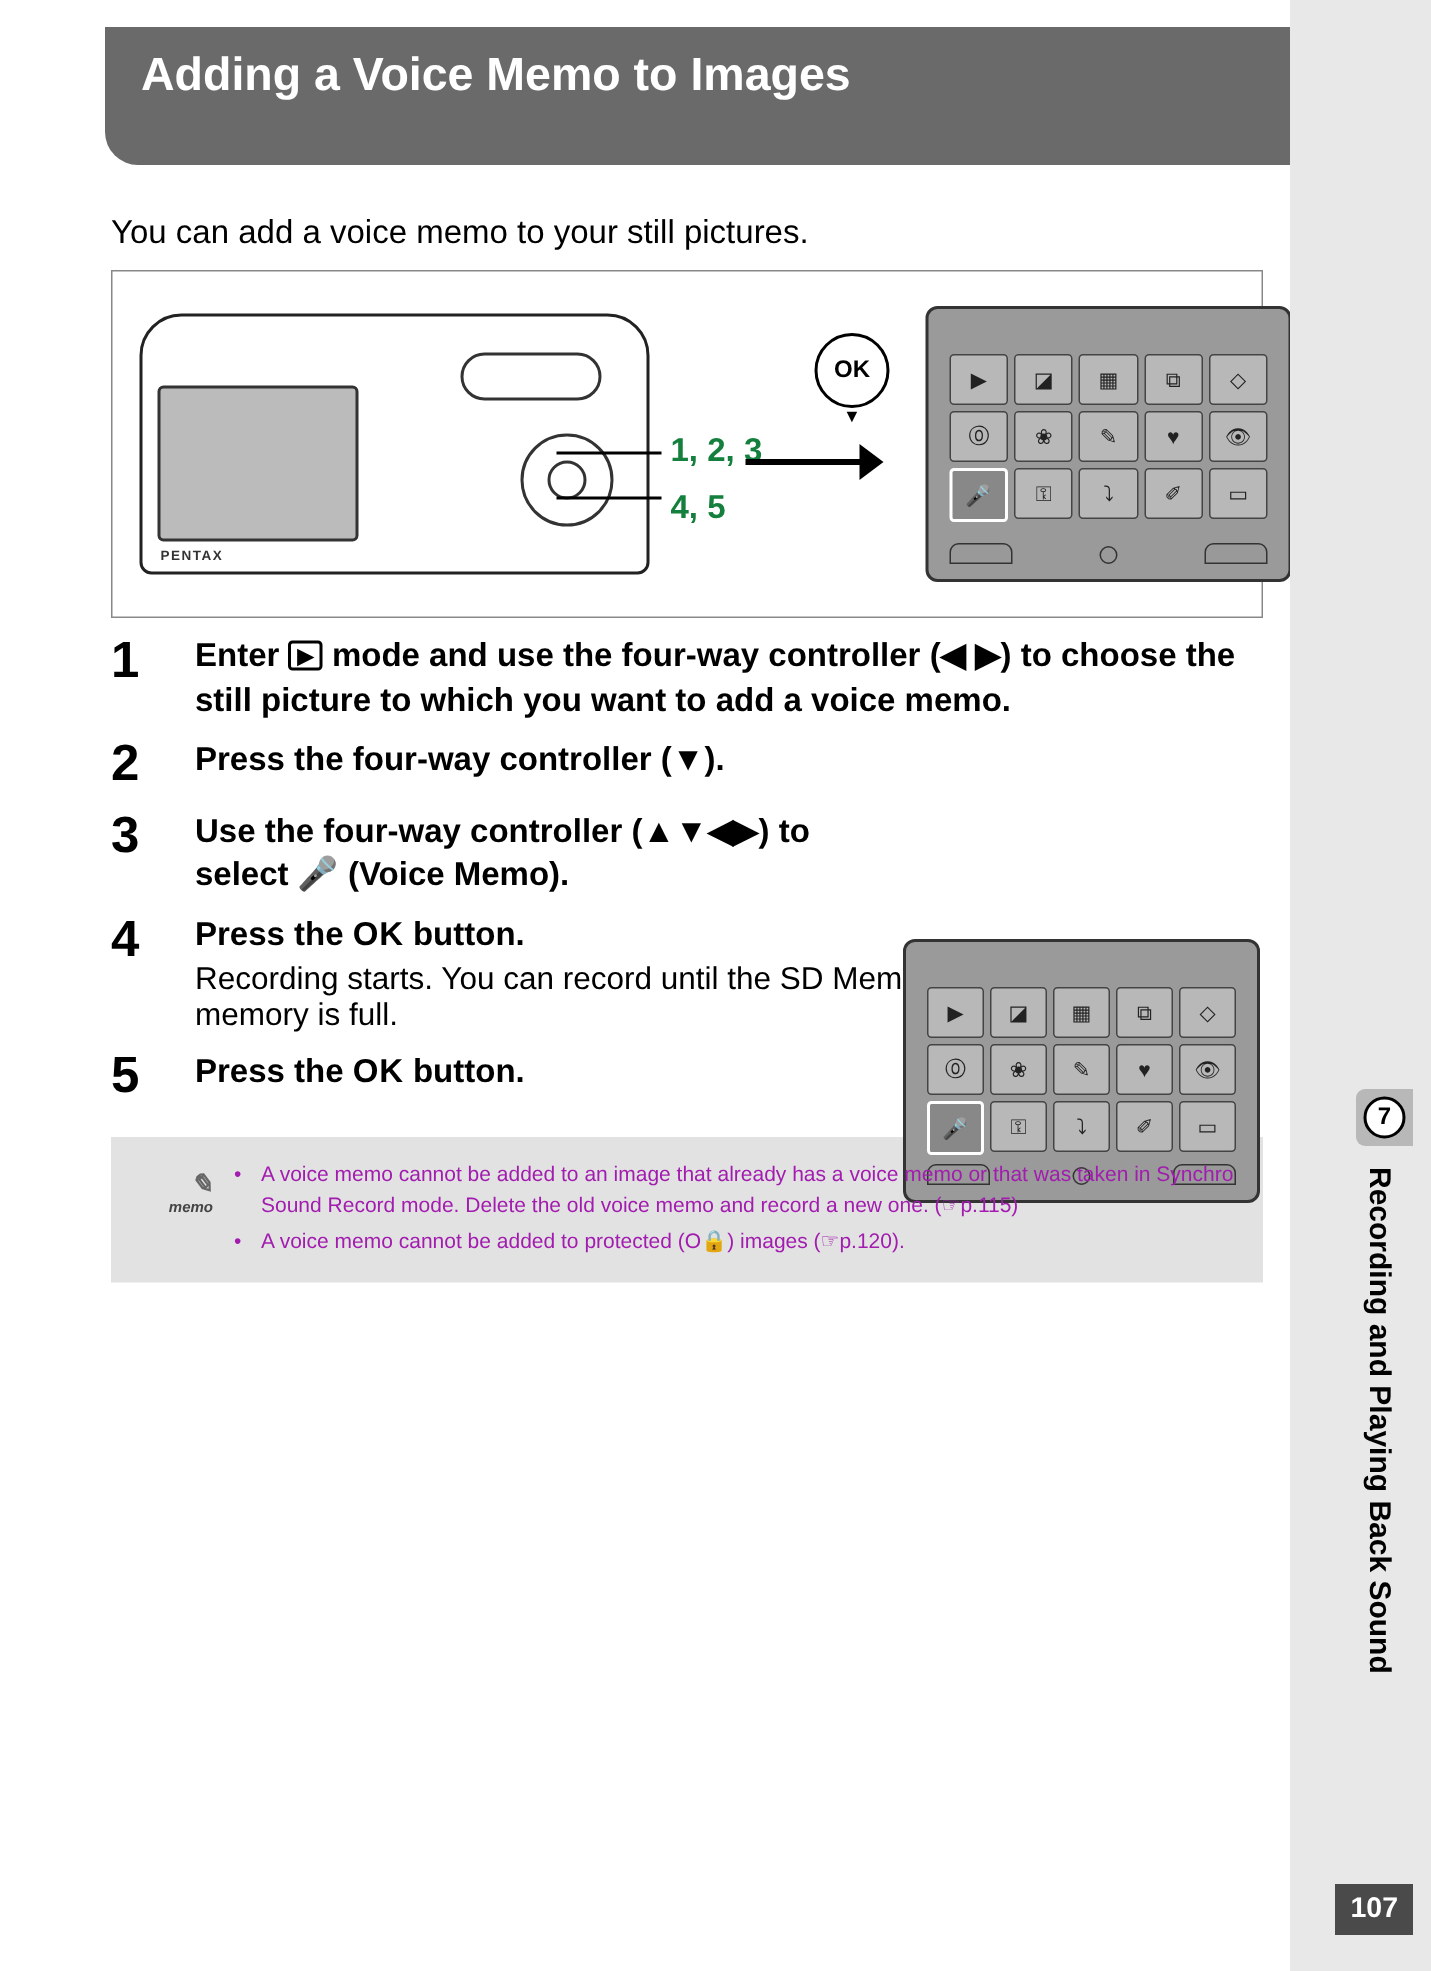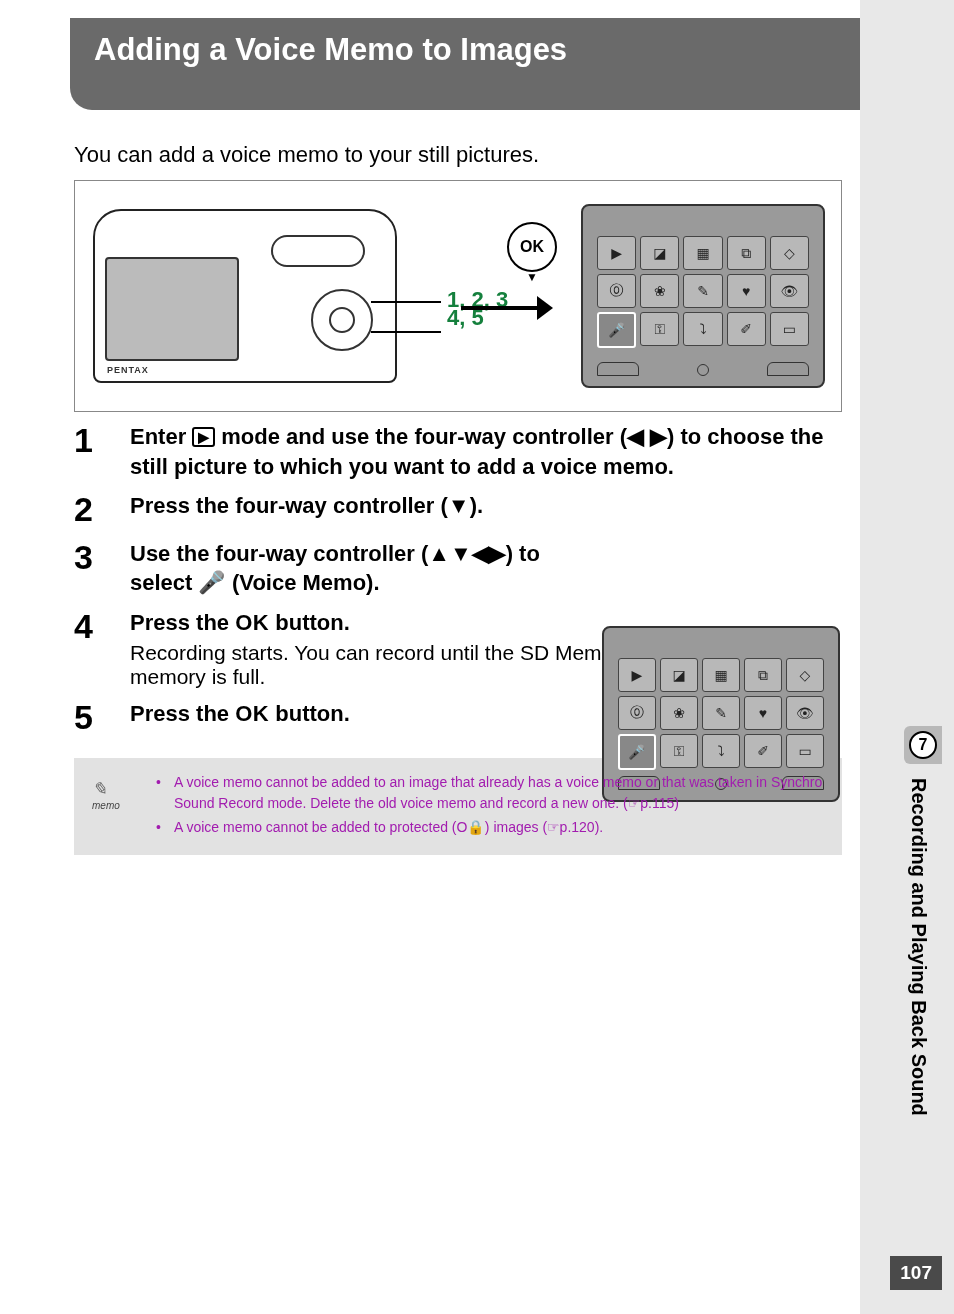--- a/index.html
+++ b/index.html
@@ -48,20 +48,21 @@
     padding: 12px 18px;
   }
   .camera-illustration {
     width: 300px;
     height: 170px;
     border-radius: 28px 28px 8px 8px;
     border: 2px solid #222;
     background: #fff;
     position: relative;
     flex-shrink: 0;
+    padding-left: 36px;
   }
   .camera-lcd {
     position: absolute;
     left: 10px; top: 46px;
     width: 130px; height: 100px;
     background: #bbb;
     border: 2px solid #333;
     border-radius: 4px;
   }
   .camera-brand {
@@ -247,23 +248,23 @@
     padding: 14px 18px 14px 18px;
     box-sizing: border-box;
     display: flex;
     gap: 14px;
   }
   .memo-icon {
     width: 50px;
     flex-shrink: 0;
     font-size: 10px;
     font-style: italic;
-    font-weight: normal;
+    font-weight: bold;
     color: #444;
-    text-align: left;
+    text-align: right;
     padding-top: 6px;
     position: relative;
   }
   .memo-icon::before {
     content: "✎";
     display: block;
     font-size: 18px;
     color: #666;
   }
   .memo-list {
@@ -365,21 +366,21 @@
   <div class="diagram-box">
     <div class="camera-illustration">
       <div class="camera-top"></div>
       <div class="camera-lcd"></div>
       <div class="camera-controller"></div>
       <div class="camera-brand">PENTAX</div>
     </div>
     <div class="leader-line" style="left:296px; top:120px; width:70px;"></div>
     <div class="leader-row" style="left:372px; top:106px;">1, 2, 3</div>
     <div class="leader-line" style="left:296px; top:150px; width:70px;"></div>
-    <div class="leader-row" style="left:372px; top:124px;">4, 5</div>
+    <div class="leader-row" style="left:372px; top:144px;">4, 5</div>
 
     <div class="mid">
       <div class="ok-circle">OK</div>
       <div class="arrow-right"></div>
     </div>
 
     <div class="palette-screen" id="palette1">
       <div class="palette-grid" id="palette-grid-1">
           <div class="palette-cell">▶</div>
           <div class="palette-cell">◪</div>

